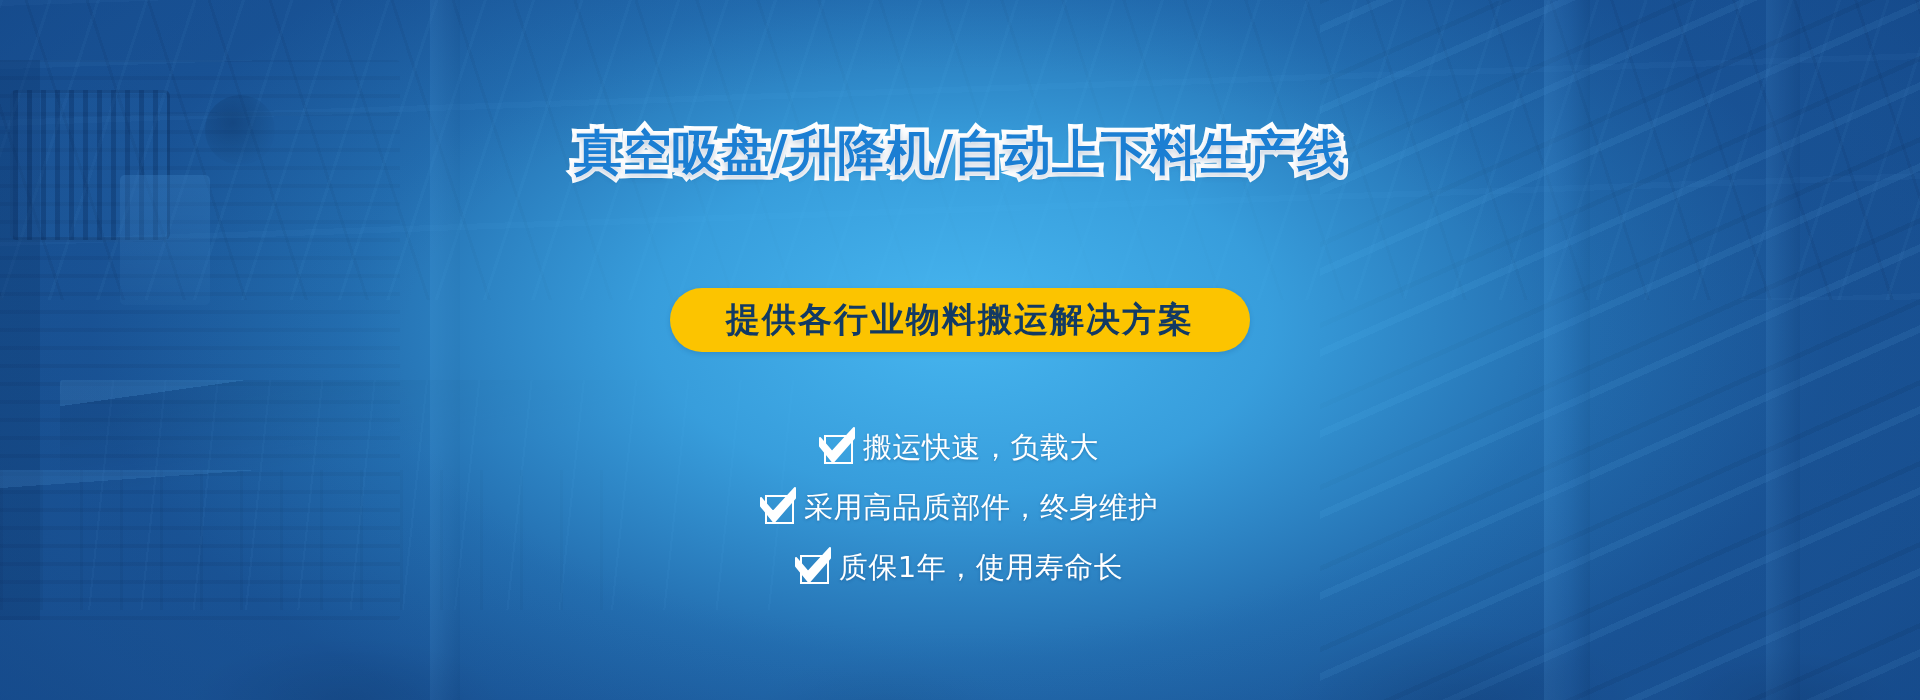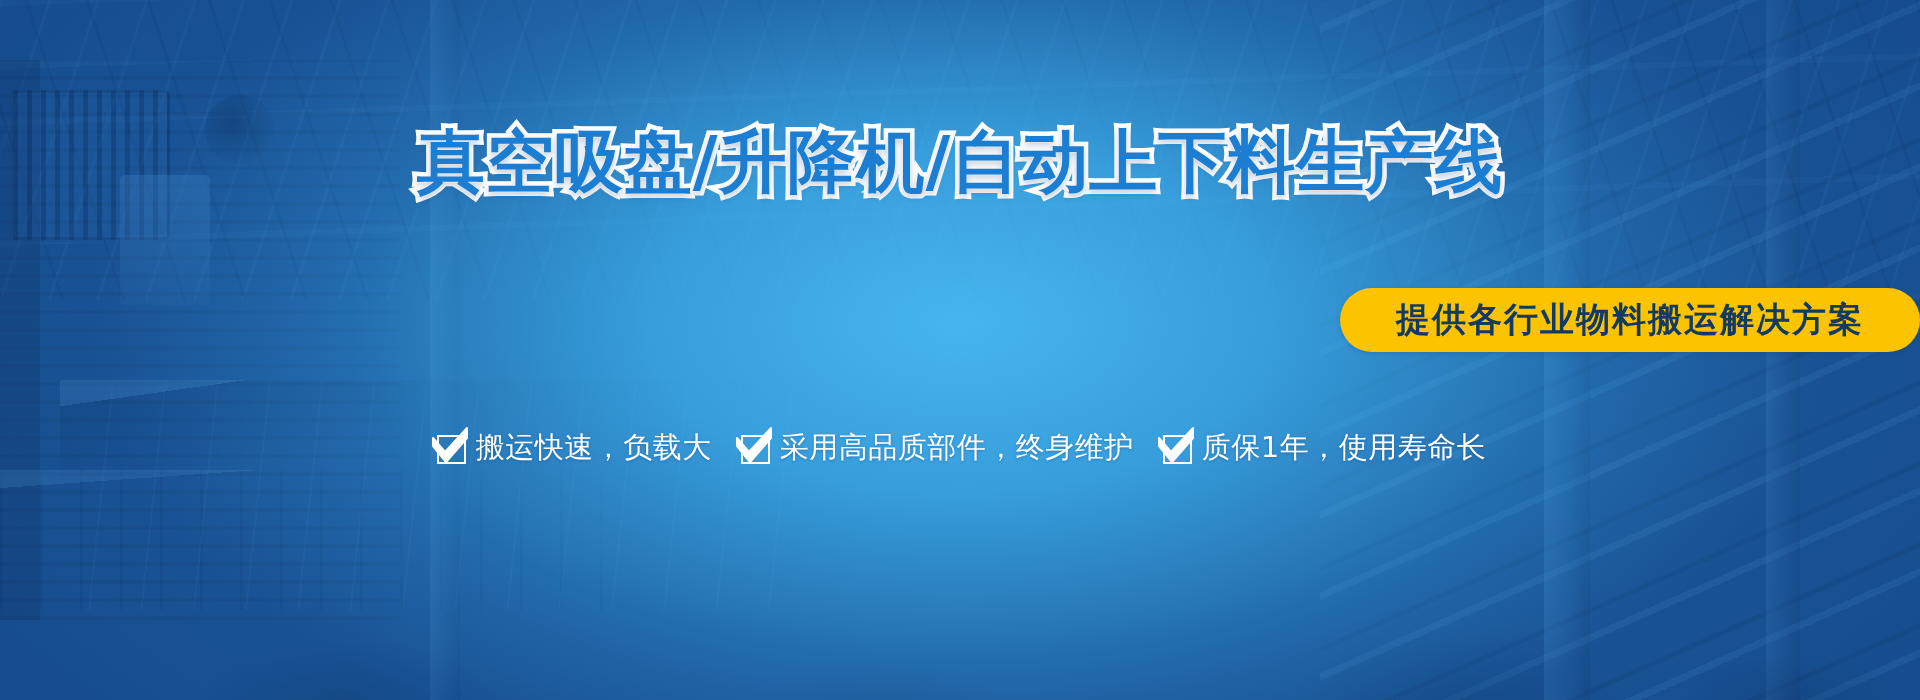--- a/index.html
+++ b/index.html
@@ -189,38 +189,38 @@
   .headline-wrap {
     position: absolute;
     top: 128px;
     left: 0;
     width: 100%;
     text-align: center;
     line-height: 1;
   }
   .headline {
     display: inline-block;
-    font-size: 68px;
+    font-size: 48px;
     font-weight: bold;
     letter-spacing: 1px;
     color: #1b7ed3;
     -webkit-text-stroke: 9px #ffffff;
     paint-order: stroke fill;
     text-shadow:
       0 0 2px rgba(255,255,255,0.9),
       0 3px 6px rgba(10,55,110,0.28);
     white-space: nowrap;
   }
 
   .badge-wrap {
     position: absolute;
     top: 288px;
     left: 0;
     width: 100%;
-    text-align: right;
+    text-align: center;
   }
   .badge {
     display: inline-block;
     background: #fcc400;
     color: #123a63;
     font-size: 34px;
     font-weight: bold;
     letter-spacing: 2px;
     padding: 11px 56px 13px;
     border-radius: 34px;
@@ -228,21 +228,23 @@
     box-shadow: 0 2px 5px rgba(10,55,110,0.18);
   }
 
   .features {
     position: absolute;
     top: 430px;
     left: 0;
     width: 100%;
     display: flex;
     justify-content: center;
+    align-items: center;
     gap: 26px;
+    flex-direction: column;
   }
   .feature {
     display: flex;
     align-items: center;
     gap: 8px;
     color: #ffffff;
     font-size: 29px;
     font-weight: normal;
     letter-spacing: 0.5px;
     white-space: nowrap;

